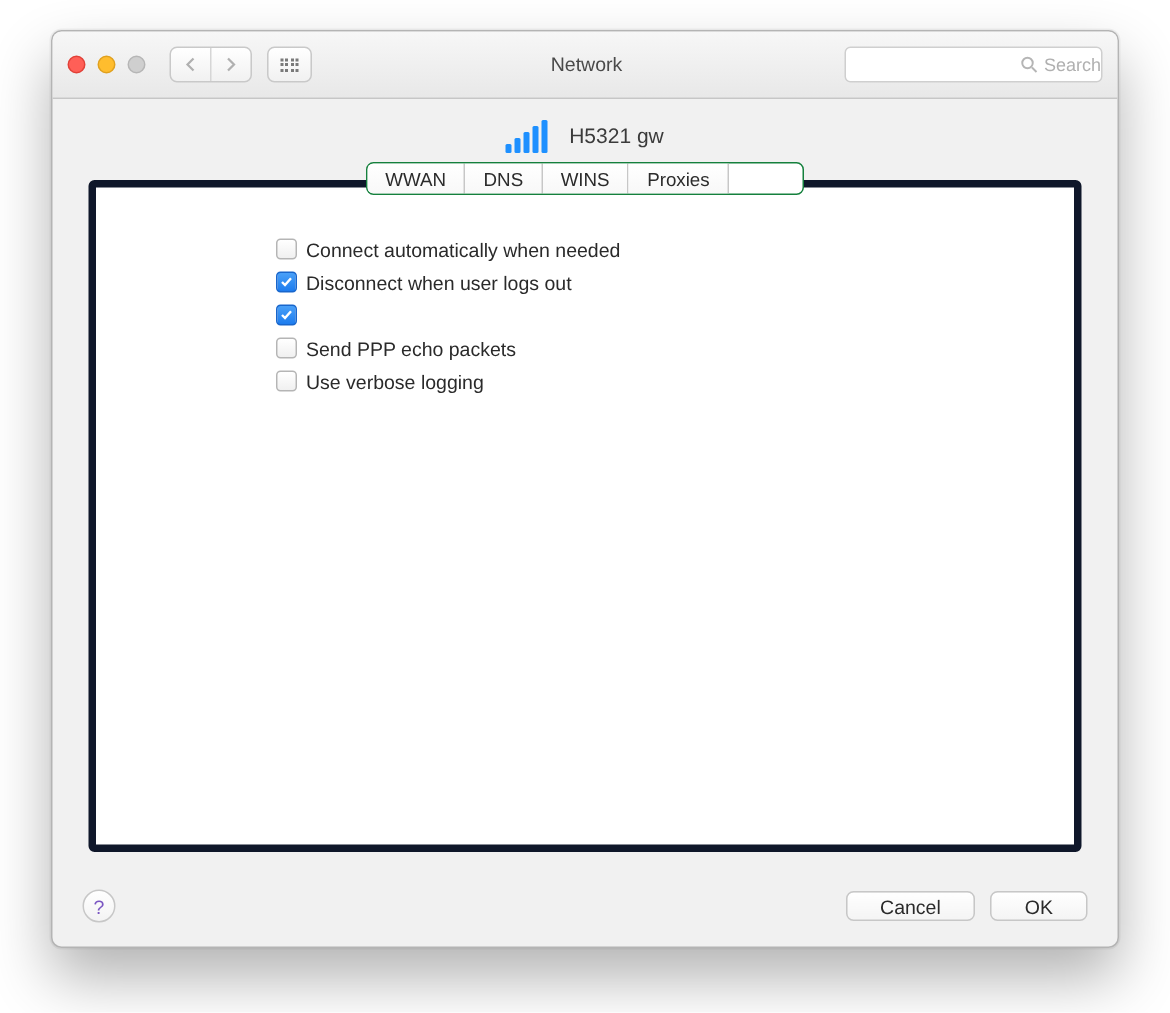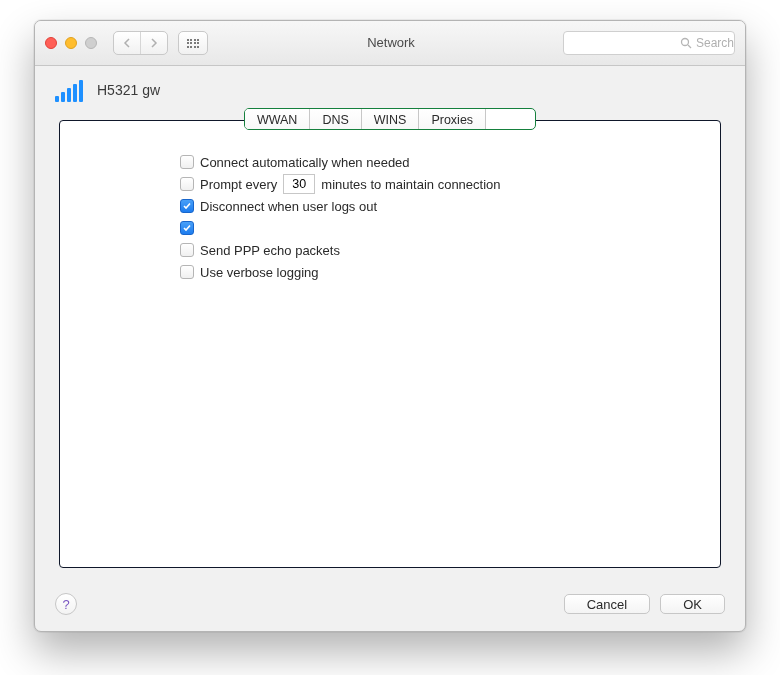--- a/index.html
+++ b/index.html
@@ -105,20 +105,21 @@
     color:#b0b0b0;
     font-size:12px;
   }
   .searchwrap svg { fill:#b5b5b5; }
 
   .header-row {
     display:flex;
     align-items:center;
     padding: 12px 20px 0 20px;
     gap:14px;
+    justify-content:center;
   }
   .signal-icon {
     display:flex;
     align-items:flex-end;
     gap:2px;
     height:24px;
   }
   .signal-icon span{
     width:4px;
     background:#1e90ff;
@@ -150,21 +151,21 @@
   .tab.active {
     background: linear-gradient(#4aa3f8,#1f7df0);
     color:#fff;
     margin-top:36px;
   }
 
   .panel {
     margin: -10px 24px 0 24px;
     height: 448px;
     background:#fff;
-    border:1px solid #0f172a;
+    border:5px solid #0f172a;
     border-radius:4px;
     padding-top: 24px;
     box-sizing:border-box;
   }
   .options {
     margin-left: 120px;
     margin-top: 6px;
     font-size:13px;
     color:#2a2a2a;
   }
@@ -304,26 +305,20 @@
   </div>
 
   <div class="panel">
     <div class="options">
 
       <div class="opt-row">
         <div class="cb"></div>
         <span>Connect automatically when needed</span>
       </div>
 
-      <div class="opt-row">
-        <div class="cb"></div>
-        <span>Prompt every</span>
-        <input class="numbox" value="30" style="">
-        <span>minutes to maintain connection</span>
-      </div>
 
       <div class="opt-row">
         <div class="cb checked">
           <svg width="10" height="10" viewBox="0 0 10 10">
               <path d="M2 5 L4 7 L8 2.5" fill="none" stroke-width="1.6"></path>
             </svg>
         </div>
         <span>Disconnect when user logs out</span>
       </div>
 

